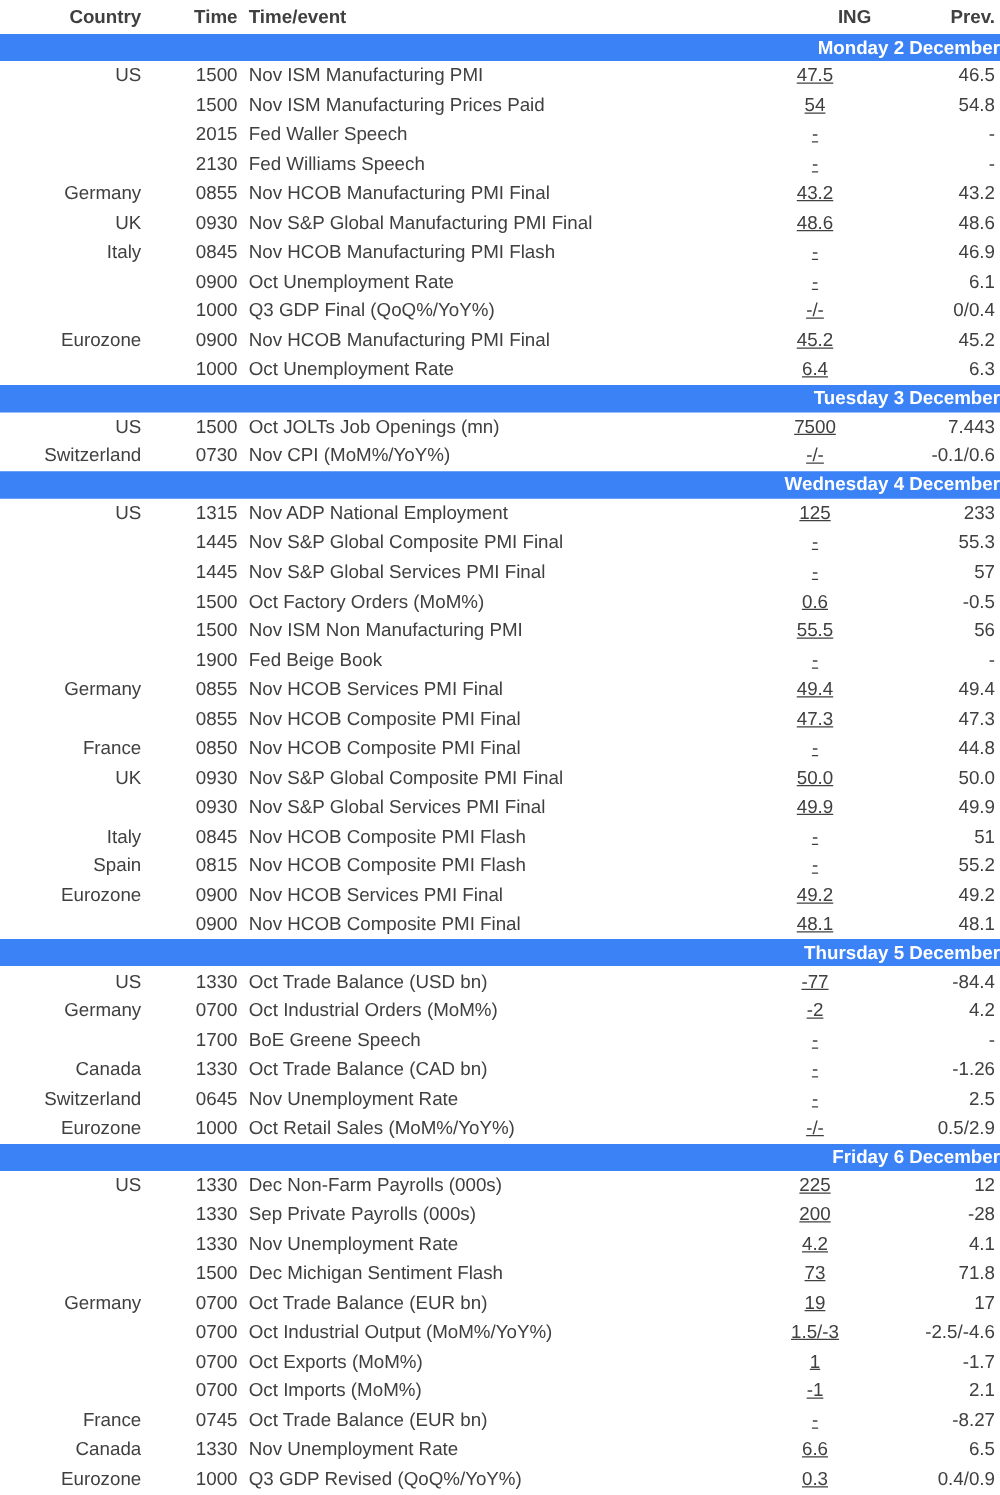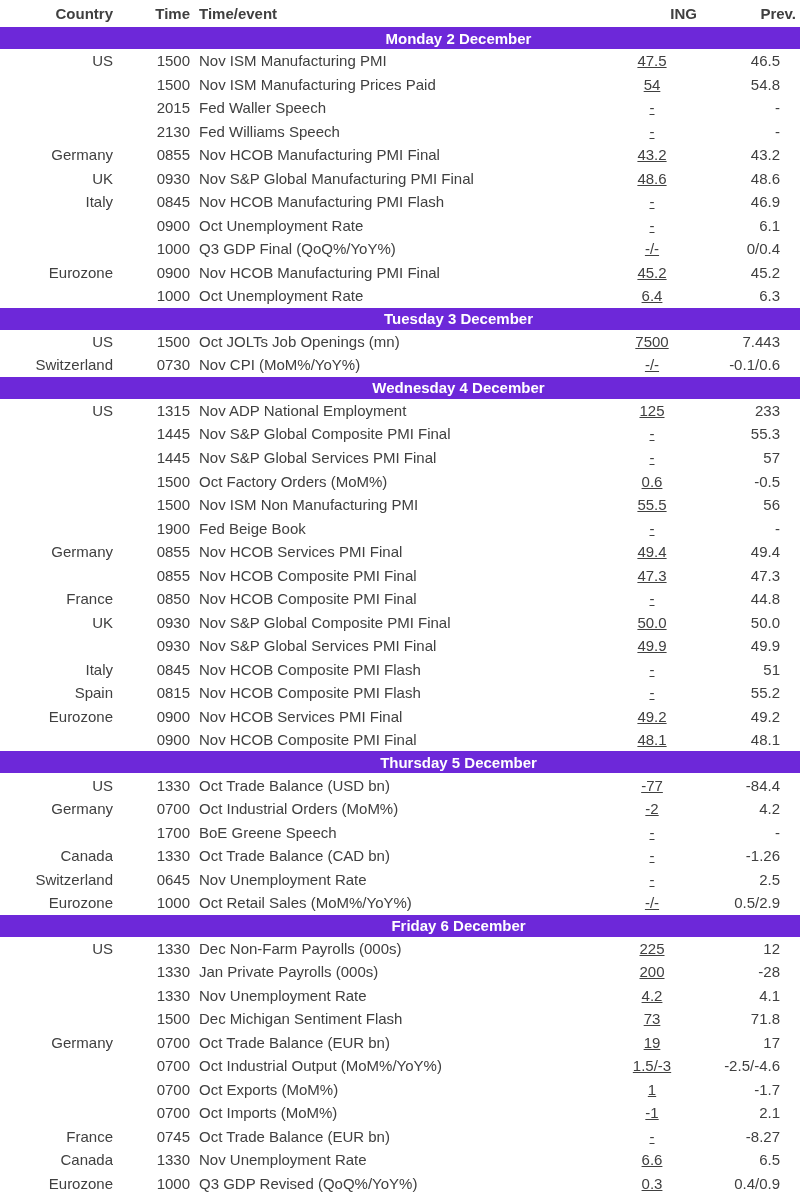--- a/index.html
+++ b/index.html
@@ -42,29 +42,29 @@
     font-size: 15px;
     padding: 0;
     vertical-align: middle;
     white-space: nowrap;
     overflow: hidden;
   }
   tbody tr.event-row td.c0 { text-align: right; }
   tbody tr.event-row td.c1 { text-align: right; }
   tbody tr.event-row td.c2 { text-align: left; padding-left: 9px; margin-top: 16px; }
   tbody tr.event-row td.c3 { text-align: center; text-decoration: underline; }
-  tbody tr.event-row td.c4 { text-align: right; padding-right: 20px; }
+  tbody tr.event-row td.c4 { text-align: right; padding-right: 4px; }
 
   tbody tr.banner-row td {
     height: 22px;
-    background: #6d28d9;
+    background: #3b82f6;
     color: #ffffff;
     font-weight: bold;
     font-size: 15px;
-    text-align: center;
+    text-align: right;
     padding-left: 117px;
   }
 </style>
 </head>
 <body>
 
 <table class="calendar">
   <colgroup>
     <col class="col-country">
     <col class="col-time">
@@ -338,21 +338,21 @@
       <tr class="event-row">
         <td class="c0">US</td>
         <td class="c1">1330</td>
         <td class="c2">Dec Non-Farm Payrolls (000s)</td>
         <td class="c3">225</td>
         <td class="c4">12</td>
       </tr>
       <tr class="event-row">
         <td class="c0"></td>
         <td class="c1">1330</td>
-        <td class="c2">Jan Private Payrolls (000s)</td>
+        <td class="c2">Sep Private Payrolls (000s)</td>
         <td class="c3">200</td>
         <td class="c4">-28</td>
       </tr>
       <tr class="event-row">
         <td class="c0"></td>
         <td class="c1">1330</td>
         <td class="c2">Nov Unemployment Rate</td>
         <td class="c3">4.2</td>
         <td class="c4">4.1</td>
       </tr>

